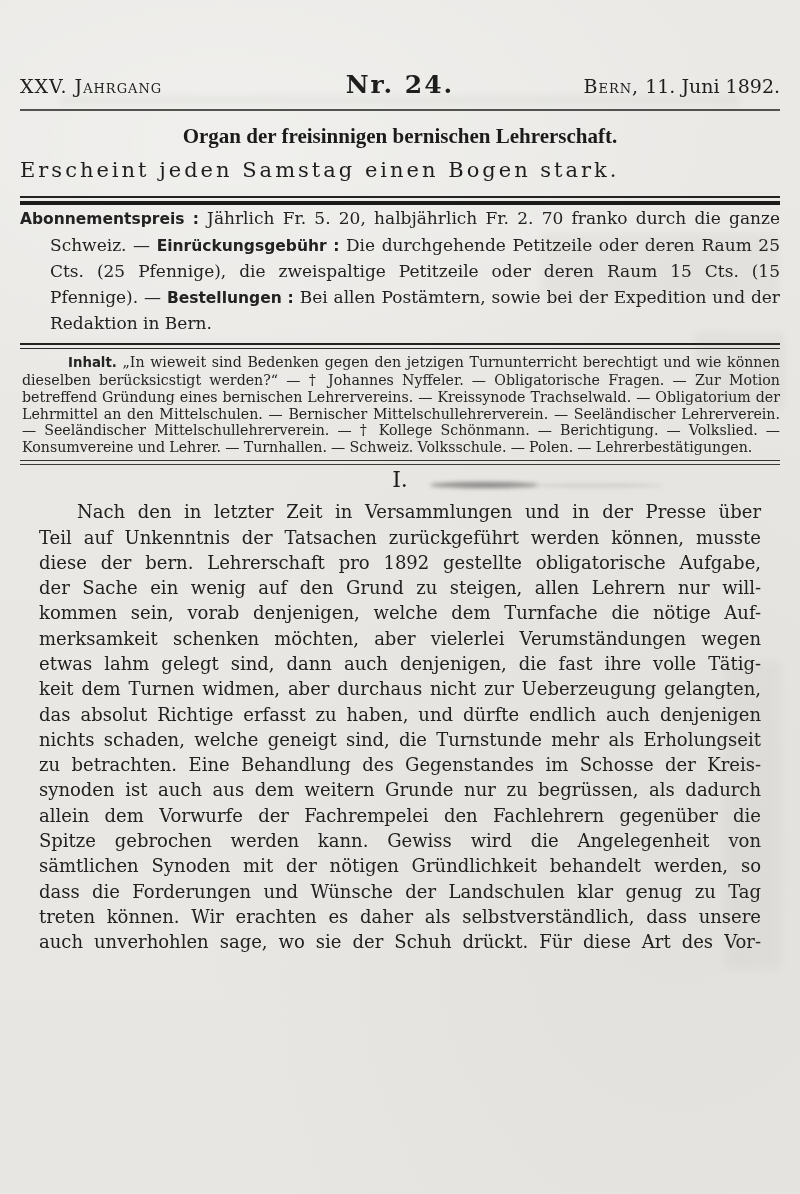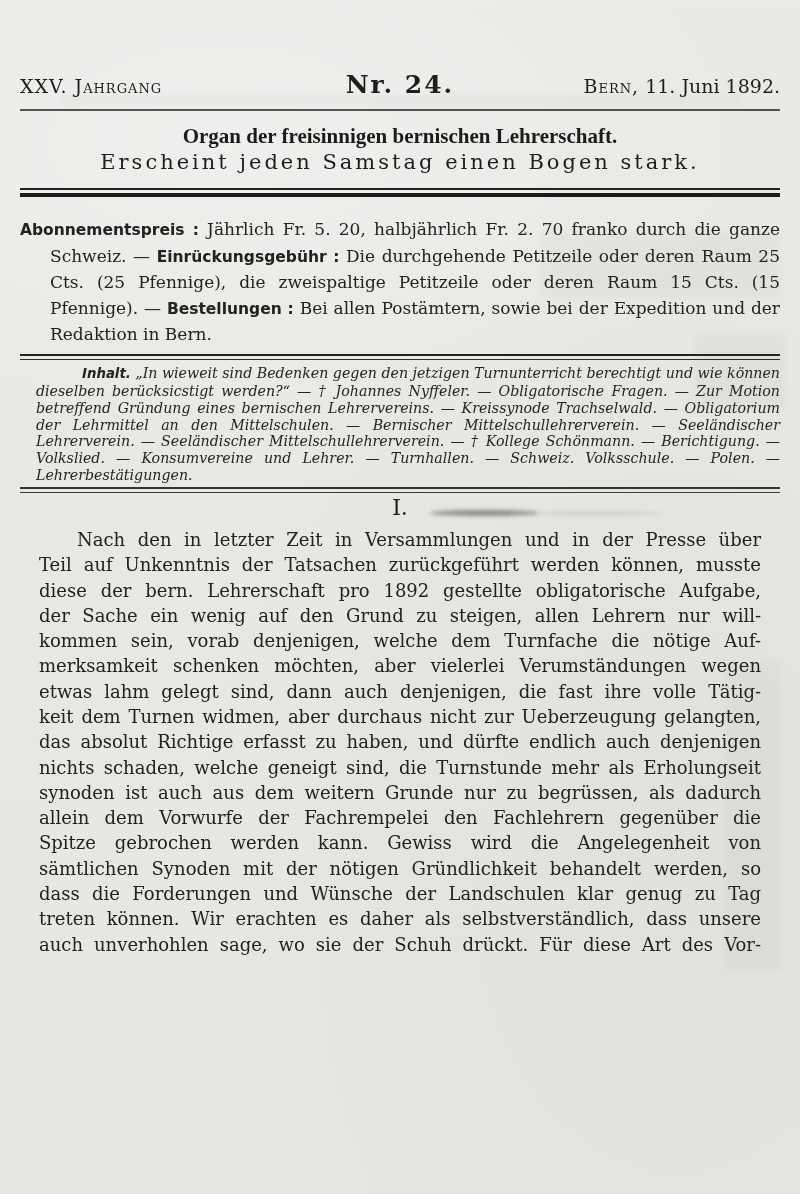--- a/index.html
+++ b/index.html
@@ -41,31 +41,31 @@
   .masthead{margin:2px 0 0 0;display:flex;justify-content:center;}
   .masthead-inner{
     display:inline-block;white-space:nowrap;
     font-size:100px;line-height:100px;font-weight:bold;
     letter-spacing:-2px;color:#161616;
     -webkit-text-stroke:1.5px #161616;
     transform:scaleX(.72);transform-origin:50% 50%;
   }
   .organ{margin-top:12px;text-align:center;font-family:Liberation Serif, serif;
     font-weight:bold;font-size:21px;line-height:26px;color:#1b1b1b;}
-  .schedule{text-align:center;font-size:21px;line-height:27px;letter-spacing:3px;}
+  .schedule{margin-top:8px;font-size:21px;line-height:27px;letter-spacing:3px;}
 
   
-  .subscription{margin:20px 0 0 0;font-size:17px;line-height:25.5px;text-align:justify;
+  .subscription{margin:1px 0 0 0;font-size:17px;line-height:25.5px;text-align:justify;
     padding-left:30px;text-indent:-30px;color:#222;}
   .subscription .seg{}
   .subscription .seg.b{font-family:"DejaVu Sans",sans-serif;font-weight:bold;font-size:15.5px;}
 
   
-  .toc{margin:5px 0 0 16px;font-size:14.2px;line-height:16.7px;text-align:justify;
-    text-indent:46px;color:#242424;word-spacing:-.3px;font-style:italic;}
+  .toc{margin:5px 0 0 2px;font-size:14.2px;line-height:16.7px;text-align:justify;
+    text-indent:46px;color:#242424;word-spacing:-.3px;}
   .toc-label{font-family:"DejaVu Sans",sans-serif;font-weight:bold;font-size:13.3px;}
 
   
   .article-title{margin:10px 0 0 0;}
   .article-title .tl{text-align:center;font-weight:bold;font-size:25px;line-height:30px;color:#1a1a1a;}
   .section-row{position:relative;margin-top:2px;text-align:center;font-size:22px;line-height:26px;}
   .smudge{position:absolute;left:54%;top:15px;width:108px;height:6px;background:#2f2f2f;
     opacity:.5;filter:blur(2px);border-radius:50%;}
   .smudge-tail{position:absolute;left:67%;top:17px;width:135px;height:3px;background:#3a3a3a;
     opacity:.17;filter:blur(2px);border-radius:50%;}
@@ -127,20 +127,21 @@
         <div class="jline">Nach den in letzter Zeit in Versammlungen und in der Presse über</div>
         <div class="jline">Teil auf Unkenntnis der Tatsachen zurückgeführt werden können, musste</div>
         <div class="jline">diese der bern. Lehrerschaft pro 1892 gestellte obligatorische Aufgabe,</div>
         <div class="jline">der Sache ein wenig auf den Grund zu steigen, allen Lehrern nur will-</div>
         <div class="jline">kommen sein, vorab denjenigen, welche dem Turnfache die nötige Auf-</div>
         <div class="jline">merksamkeit schenken möchten, aber vielerlei Verumständungen wegen</div>
         <div class="jline">etwas lahm gelegt sind, dann auch denjenigen, die fast ihre volle Tätig-</div>
         <div class="jline">keit dem Turnen widmen, aber durchaus nicht zur Ueberzeugung gelangten,</div>
         <div class="jline">das absolut Richtige erfasst zu haben, und dürfte endlich auch denjenigen</div>
         <div class="jline">nichts schaden, welche geneigt sind, die Turnstunde mehr als Erholungseit</div>
+        <div class="jline">zu betrachten. Eine Behandlung des Gegenstandes im Schosse der Kreis-</div>
         <div class="jline">synoden ist auch aus dem weitern Grunde nur zu begrüssen, als dadurch</div>
         <div class="jline">allein dem Vorwurfe der Fachrempelei den Fachlehrern gegenüber die</div>
         <div class="jline">Spitze gebrochen werden kann. Gewiss wird die Angelegenheit von</div>
         <div class="jline">sämtlichen Synoden mit der nötigen Gründlichkeit behandelt werden, so</div>
         <div class="jline">dass die Forderungen und Wünsche der Landschulen klar genug zu Tag</div>
         <div class="jline">treten können. Wir erachten es daher als selbstverständlich, dass unsere</div>
         <div class="jline">auch unverhohlen sage, wo sie der Schuh drückt. Für diese Art des Vor-</div>
       </div>
 
   </div>

